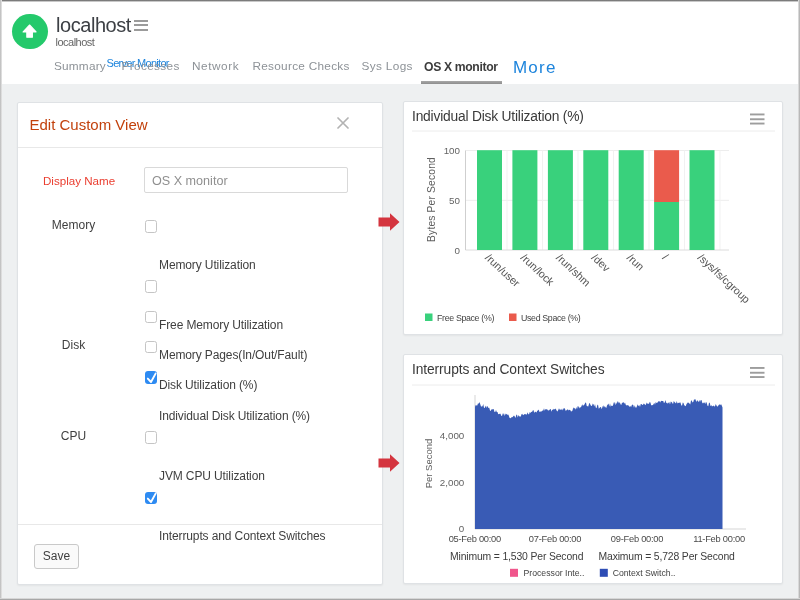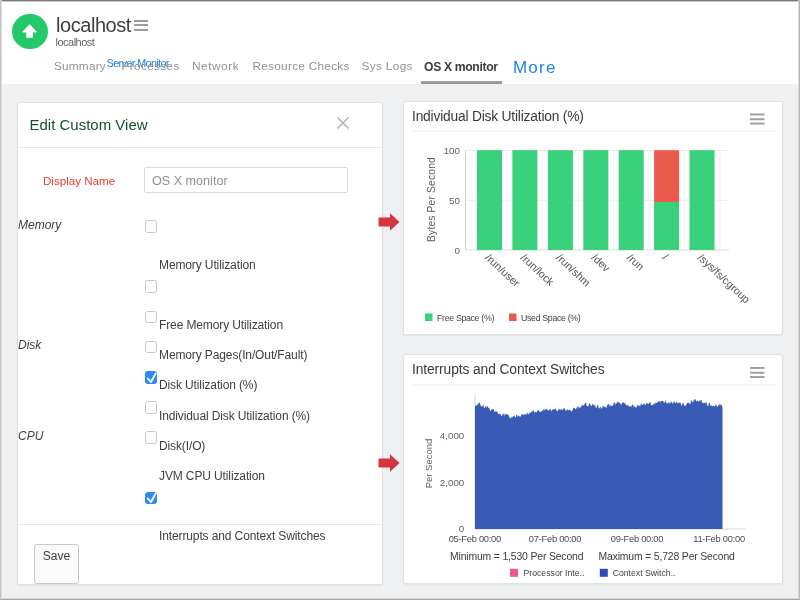--- a/index.html
+++ b/index.html
@@ -19,32 +19,32 @@
 #smallhost { left:55.5px; top:36.3px; font-size:11px; letter-spacing:-0.5px; color:#666; }
 #svmon { left:106.5px; top:36.3px; font-size:11px; letter-spacing:-0.7px; color:#1d84dc;margin-top:21px; }
 .tab { top:58.5px; font-size:11.8px; color:#8d9297; white-space:nowrap; }
 #tab-active { font-weight:bold; color:#3c3c3c; font-size:12.2px; letter-spacing:-0.35px; top:60px; }
 #tab-more { font-size:17px; letter-spacing:1.2px; color:#1d84dc; top:57.5px;text-align:right; }
 #tabline { left:421px; top:81px; width:80.5px; height:2.5px; background:linear-gradient(#a8a8a8,#8d8d8d); }
 #content { left:2px; top:84px; width:796px; height:514px; background:#eef0f1; }
 
 #modal { left:17px; top:102px; width:366px; height:483px; background:#fff; border:1px solid #dfe2e5; border-radius:2px; box-shadow:0 1px 2px rgba(0,0,0,.05); }
 #mhead { left:0; top:0; width:364px; height:45px; border-bottom:1px solid #e8e8e8; }
-#mtitle { left:11.5px; top:13px; font-size:15px; color:#14532d; }
+#mtitle { left:11.5px; top:13px; font-size:15px; color:#c2410c; }
 #mclose { left:319px; top:13.5px; width:12px; height:12px; }
 #dnlabel { left:25px; top:71px; font-size:11.6px; color:#ea3d2f; }
 #dninput { left:126px; top:64px; width:204px; height:26px; border:1px solid #d9d9d9; border-radius:2px; }
 #dntext { left:7px; top:6px; font-size:12.6px; color:#8f8f8f; }
 .row { left:0; height:14px; width:340px; }
-.grp { position:absolute; left:0; top:0; width:111px; text-align:left; font-size:12px; color:#3f3f3f;font-style:italic; }
+.grp { position:absolute; left:0; top:0; width:111px; text-align:center; font-size:12px; color:#3f3f3f; }
 .cb { position:absolute; left:126.5px; top:2.6px; width:12.6px; height:12.6px; border:1px solid #c5c5c5; border-radius:2.5px; background:#fff; }
 .cbc { position:absolute; left:126.5px; top:2.6px; width:12.6px; height:12.6px; border-radius:3px; background:#2e8bf2; }
 .lbl { position:absolute; left:141px; top:0; font-size:12px; letter-spacing:-0.12px; color:#3f3f3f; white-space:nowrap;margin-top:40px; }
 #mfootline { left:0; top:421px; width:364px; height:1px; background:#e8e8e8; }
-#savebtn { left:16px; top:441px; width:45px; height:40px; background:#fafafa; border:1px solid #c9c9c9; border-radius:3px; font-size:12px; color:#3f3f3f; text-align:center; line-height:23px; }
+#savebtn { left:16px; top:441px; width:45px; height:25px; background:#fafafa; border:1px solid #c9c9c9; border-radius:3px; font-size:12px; color:#3f3f3f; text-align:center; line-height:23px; }
 
 .card { background:#fff; border:1px solid #dfe2e5; border-radius:2px; box-shadow:0 1px 2px rgba(0,0,0,.05); }
 #card1 { left:403px; top:101px; width:380px; height:234px; }
 #card2 { left:403px; top:354px; width:380px; height:230px; }
 .arrow { width:22px; height:18px; }
 #arrow1 { left:378px; top:213px; }
 #arrow2 { left:378px; top:453.5px; }
 </style>
 </head>
 <body>
@@ -100,24 +100,20 @@
         <span class="cb"></span>
         <span class="lbl">Disk Utilization (%)</span>
       </div>
     <div class="abs row" style="top:265.5px">
         <span class="cbc"></span>
         <svg class="abs" style="left:128px;top:3px" width="11" height="14" viewBox="0 0 11 14">
           <path d="M1.8 6.6 L5 10 L9.6 1.6" stroke="#fff" stroke-width="1.9" fill="none" stroke-linecap="round" stroke-linejoin="round"></path>
         </svg>
         <span class="lbl">Individual Disk Utilization (%)</span>
       </div>
-    <div class="abs row" style="top:295.7px">
-        <span class="cb"></span>
-        <span class="lbl">Disk(I/O)</span>
-      </div>
     <div class="abs row" style="top:325.9px">
         <span class="grp">CPU</span>
         <span class="cb"></span>
         <span class="lbl">JVM CPU Utilization</span>
       </div>
     <div class="abs row" style="top:386.3px">
         <span class="cbc"></span>
         <svg class="abs" style="left:128px;top:3px" width="11" height="14" viewBox="0 0 11 14">
           <path d="M1.8 6.6 L5 10 L9.6 1.6" stroke="#fff" stroke-width="1.9" fill="none" stroke-linecap="round" stroke-linejoin="round"></path>
         </svg>

